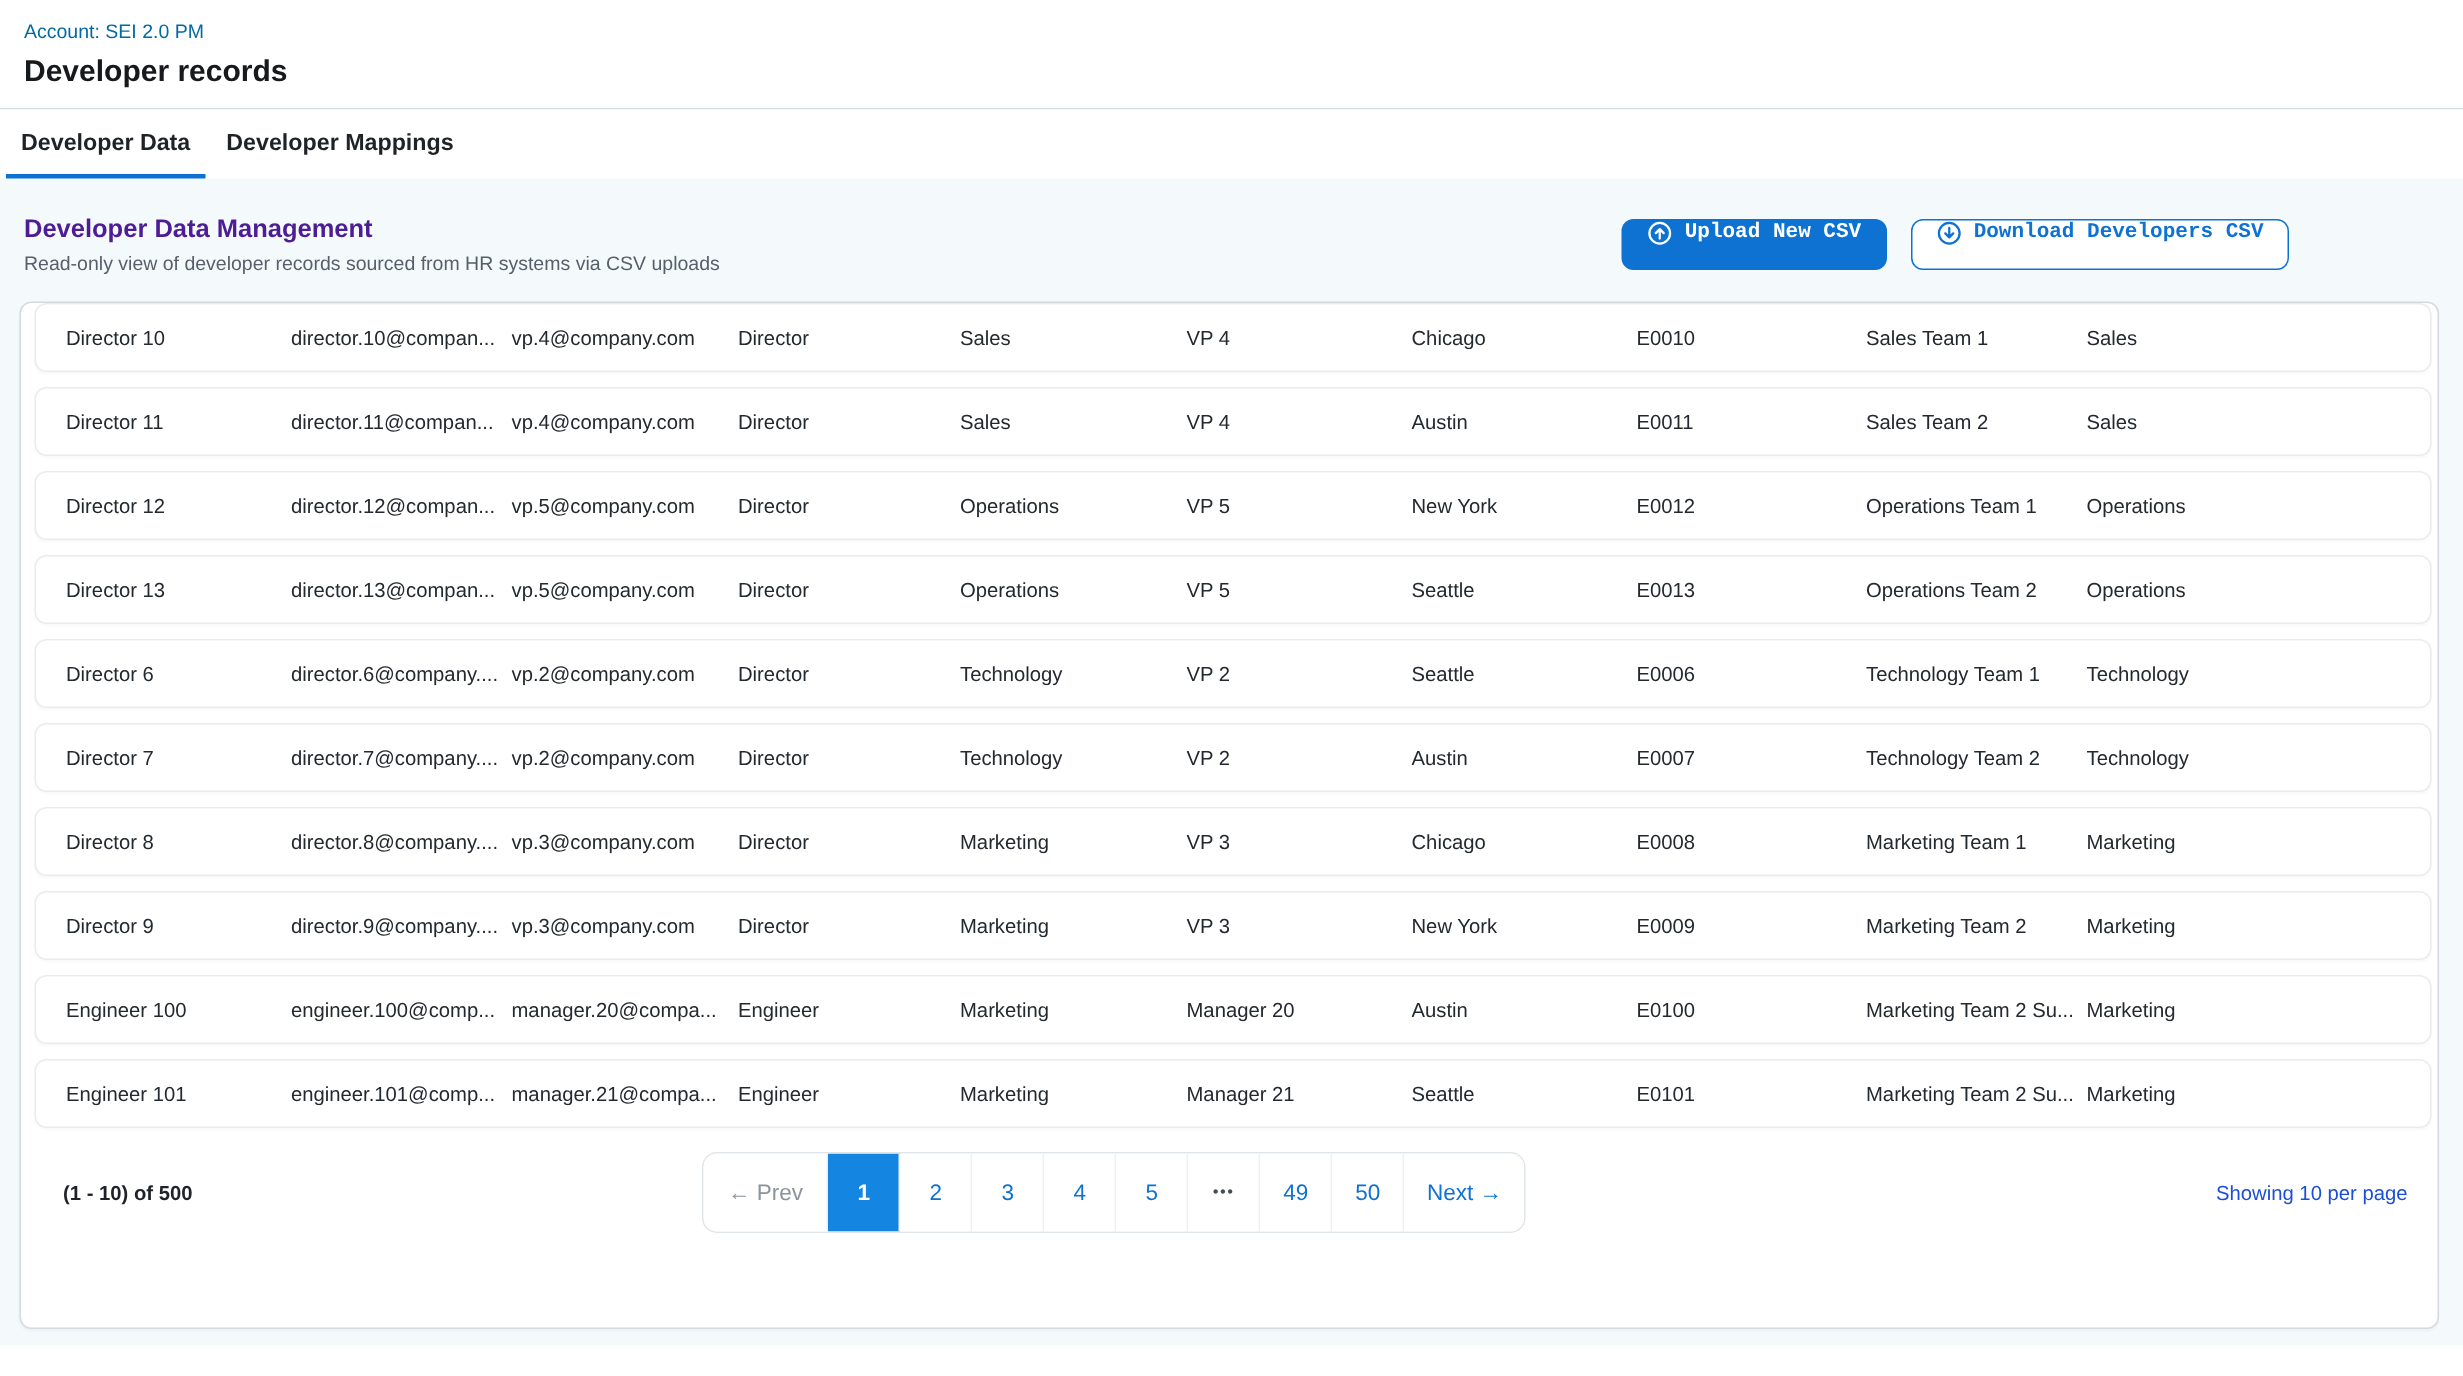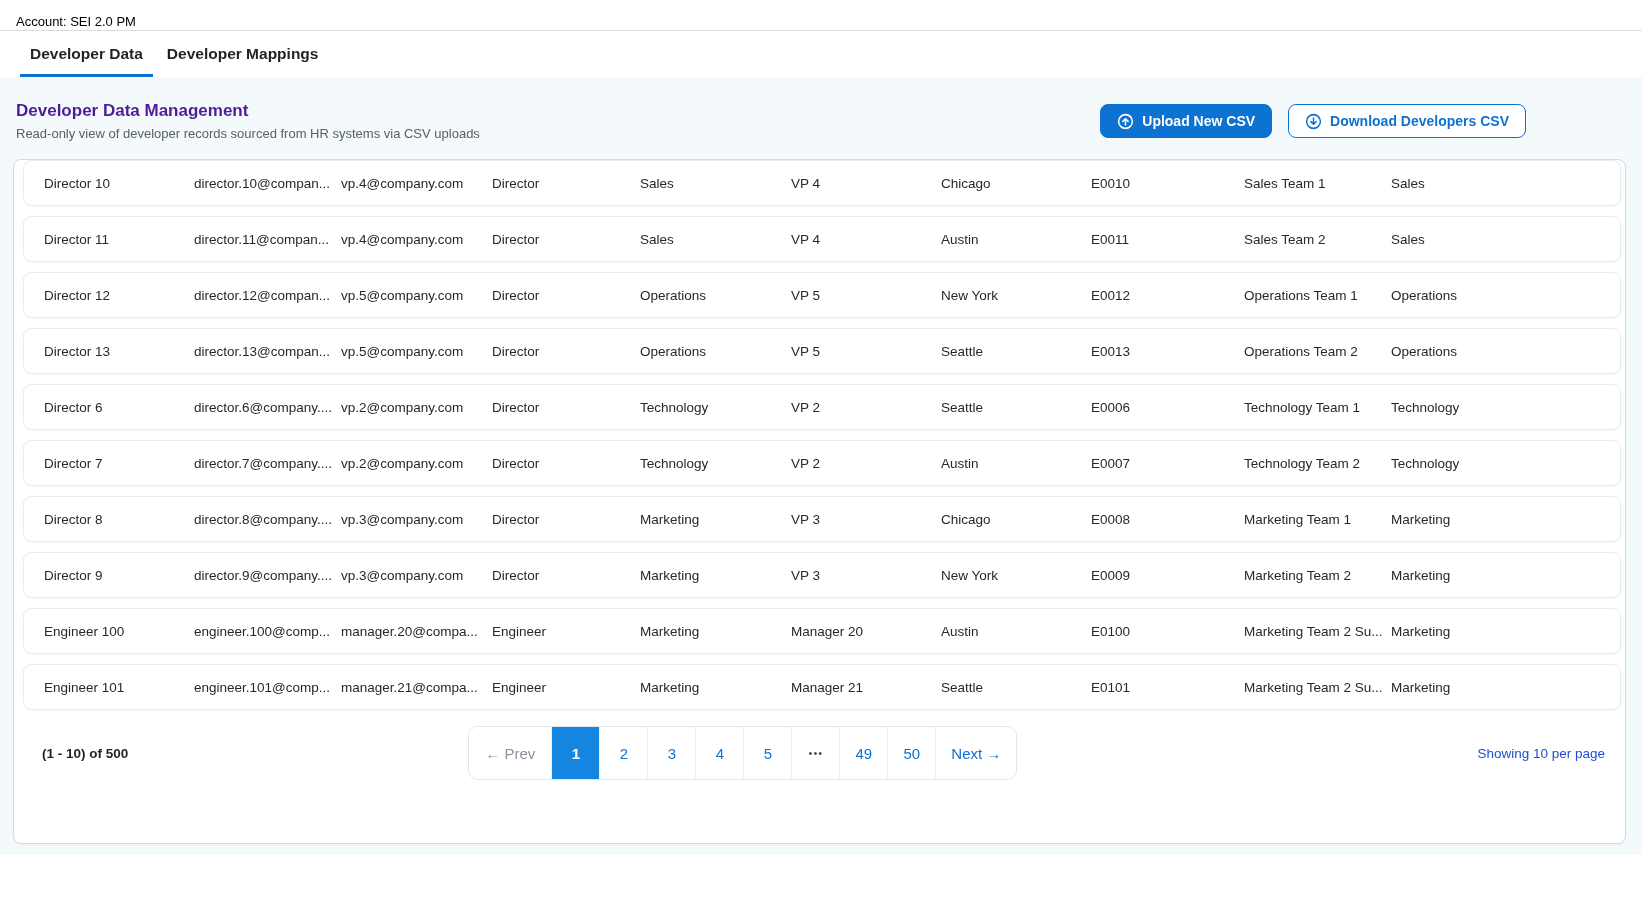--- a/index.html
+++ b/index.html
@@ -6,47 +6,47 @@
   html, body { width: 1642px; height: 917px; overflow: hidden; }
   body {
     font-family: "Liberation Sans", sans-serif;
     background: #ffffff;
     color: #24292f;
   }
 
   
   .top { padding: 12px 16px 0 16px; border-bottom: 1px solid #d8dde2; }
   .account {
-    display: inline-block; font-size: 13px; color: #000000;
+    display: inline-block; font-size: 13px; color: #0369a1;
     text-decoration: none; cursor: pointer;
   }
   .top h1 { font-size: 20px; font-weight: 700; color: #17191c; margin: 7px 0 12px 0; }
 
   
-  .tabs { display: flex; padding-left: 20px; background: #ffffff; }
+  .tabs { display: flex; padding-left: 4px; background: #ffffff; }
   .tab {
     font-size: 15.5px; font-weight: 700; color: #1f2328;
     padding: 14px 10px 11px 10px; margin-right: 4px;
     border-bottom: 3px solid transparent; cursor: pointer;
   }
   .tab.active { border-bottom-color: #0d72d2; }
 
   
   .section { background: #f4f9fc; height: 778px; }
   .section-header {
     display: flex; justify-content: space-between; align-items: center;
     padding: 24px 116px 18px 16px;
   }
   .section-header h2 { font-size: 17px; font-weight: 700; color: #4c1d95; }
   .section-header p { font-size: 13px; color: #57606a; margin-top: 5px; }
   .actions { display: flex; gap: 16px; }
   .btn {
-    display: flex; align-items: center; gap: 8px;
+    display: flex; align-items: flex-start; gap: 8px;
     height: 34px; padding: 0 16px; border-radius: 8px;
-    font-family: Liberation Sans, sans-serif;
+    font-family: Liberation Mono, monospace;
     font-size: 14px; font-weight: 700; cursor: pointer;
   }
   .btn .icon { display: flex; }
   .btn.primary { background: #0d72d2; color: #ffffff; border: 1px solid #0d72d2; }
   .btn.outline { background: #ffffff; color: #0d72d2; border: 1.5px solid #0d72d2; }
   .btn svg { width: 17px; height: 17px; display: block; }
 
   
   .card {
     background: #ffffff; border: 1px solid #d4dae0; border-radius: 8px;
@@ -95,20 +95,21 @@
   .pcell.active { background: #1486e1; color: #ffffff; font-weight: 700; }
   .pcell.dots { color: #454c54; font-size: 11px; letter-spacing: 1px; cursor: default; }
 </style>
 </head>
 <body>
 
 <div class="app">
 
   <header class="top">
     <a class="account">Account: SEI 2.0 PM</a>
+    <h1>Developer records</h1>
   </header>
 
   <nav class="tabs">
     <div class="tab active">Developer Data</div>
     <div class="tab">Developer Mappings</div>
   </nav>
 
   <section class="section">
 
     <div class="section-header">

